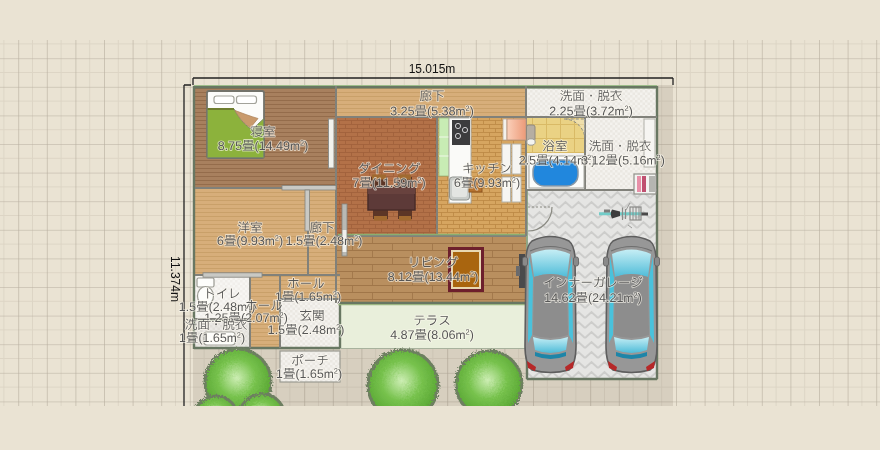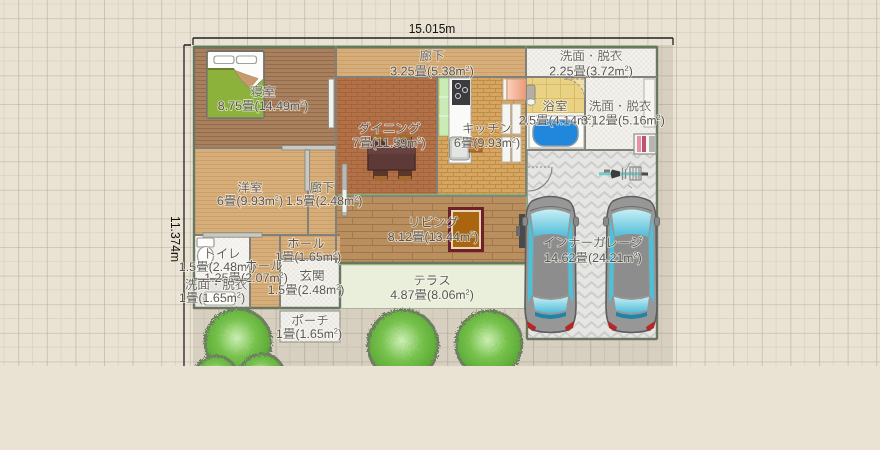--- a/index.html
+++ b/index.html
@@ -1,16 +1,16 @@
 <!DOCTYPE html>
 <html><head>
 <meta charset="utf-8">
 <style>
 html,body{margin:0;padding:0;background:#eae3d3;font-family:"Liberation Sans",sans-serif;}
-#wrap{position:relative;width:880px;height:366px;overflow:hidden;}
+#wrap{position:relative;width:880px;height:366px;overflow:hidden;margin-top:40px;}
 </style>
 </head>
 <body>
 <div id="wrap">
 <svg width="880" height="450" viewBox="0 0 880 450" xmlns="http://www.w3.org/2000/svg">
 <defs>
 <pattern id="grid" width="28.6" height="28.6" patternUnits="userSpaceOnUse" x="18.2" y="18.2">
   <rect width="28.6" height="28.6" fill="#eae3d3"></rect>
   <path d="M14.3,0 V28.6 M0,14.3 H28.6" stroke="#ddd5c5" stroke-width="1" fill="none"></path>
   <path d="M0,0 V28.6 M0,0 H28.6" stroke="#b7ae9f" stroke-width="1.2" fill="none"></path>

